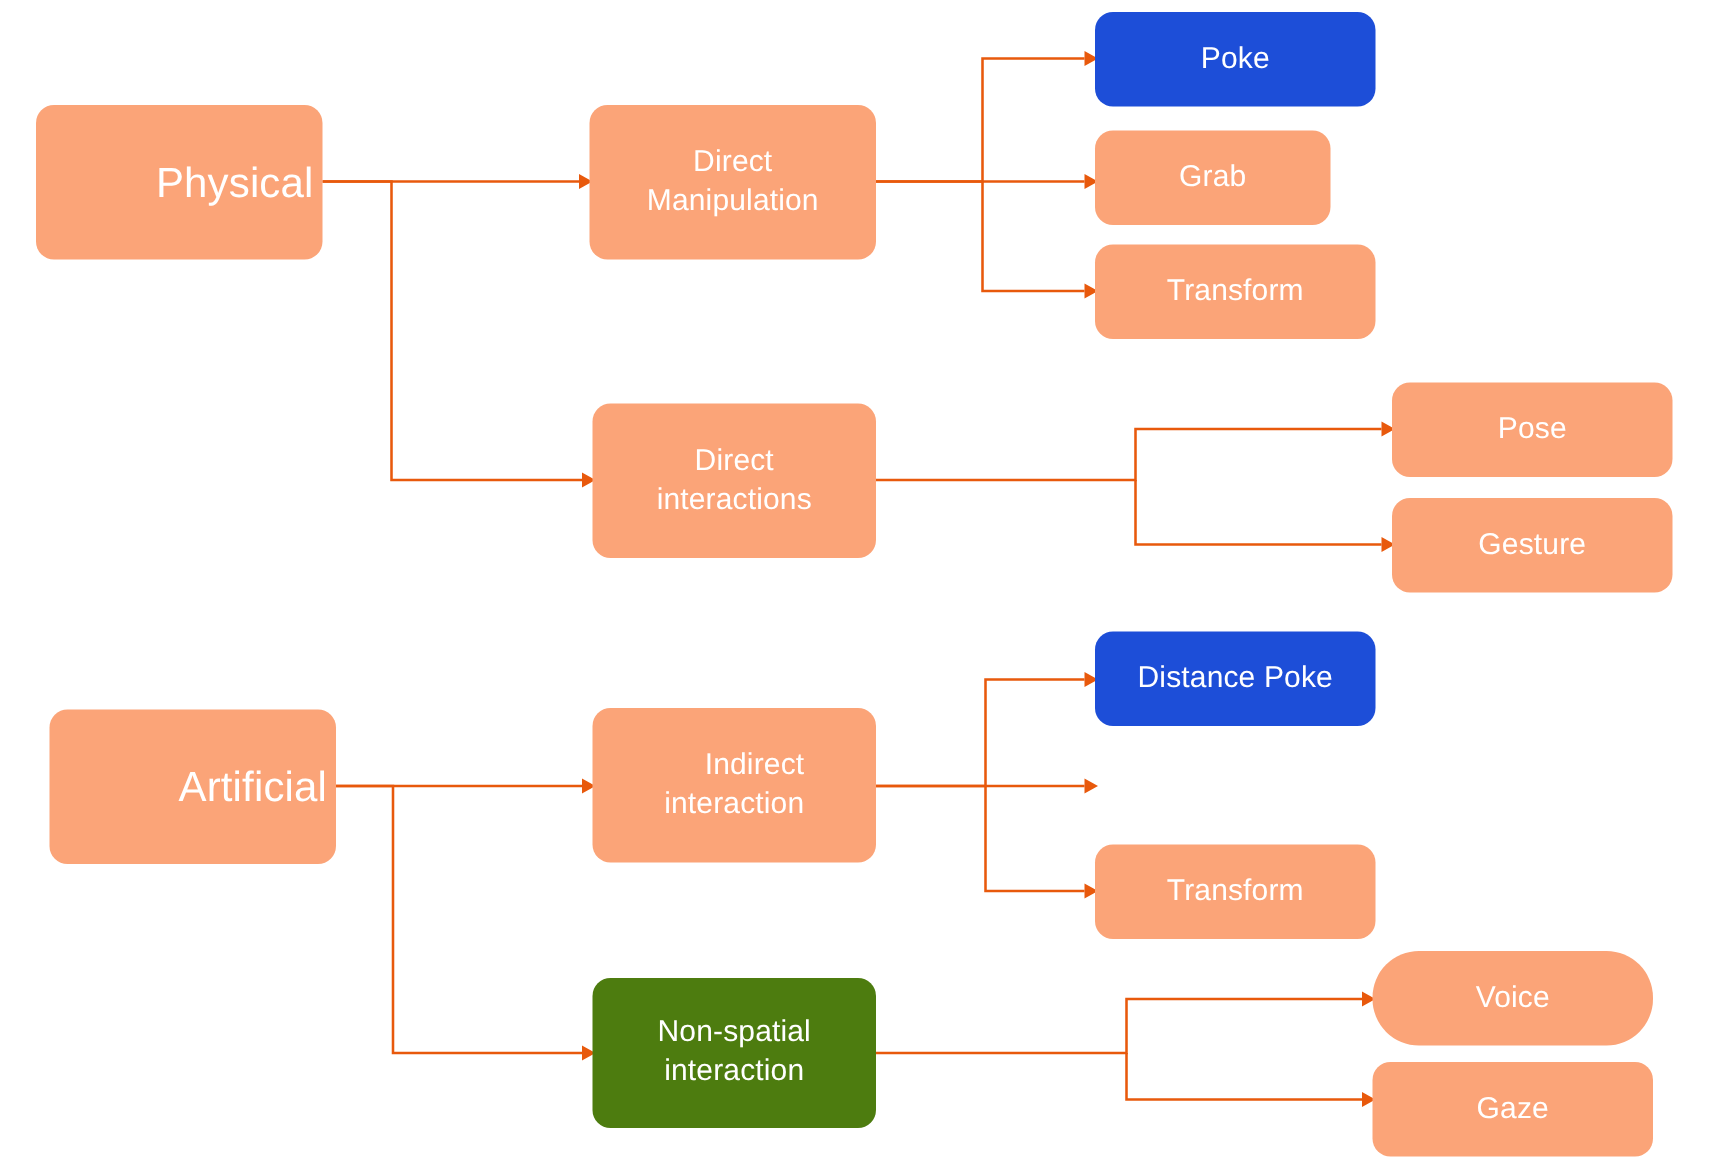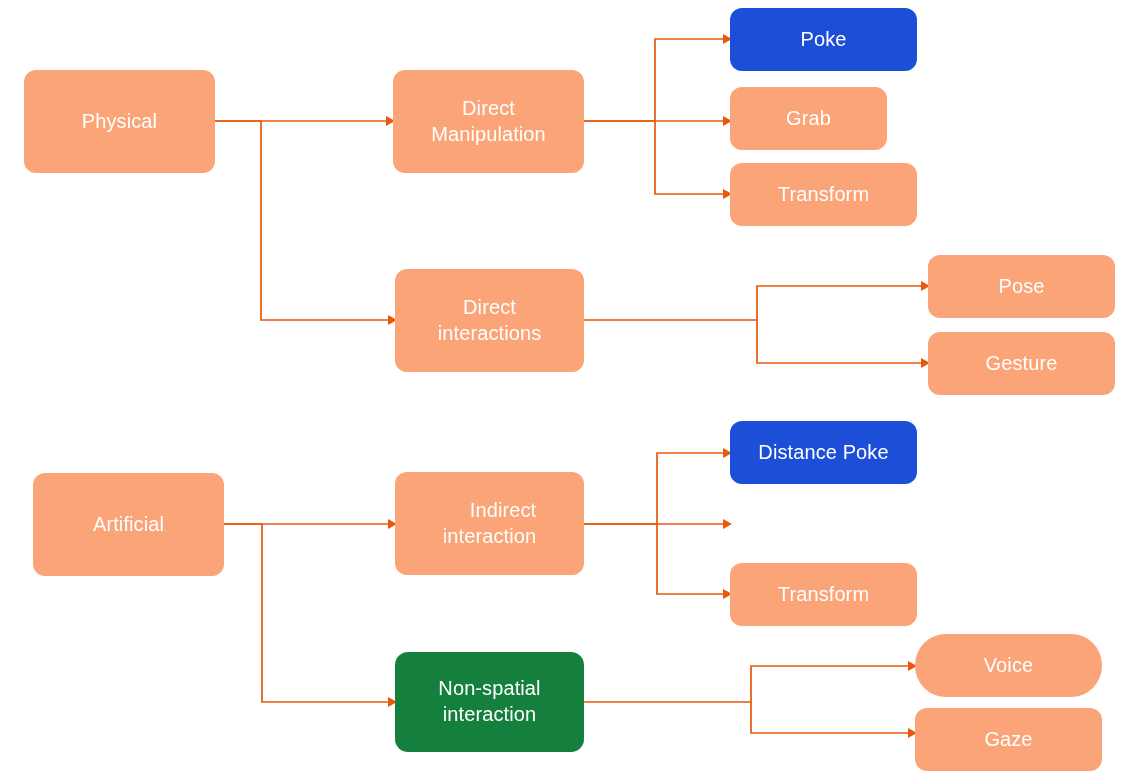--- a/index.html
+++ b/index.html
@@ -36,21 +36,21 @@
     justify-content: center;
     text-align: center;
     line-height: 1.28;
     font-size: 20px;
     font-weight: 400;
     letter-spacing: .1px;
     padding: 2px 6px;
     white-space: pre-line;
     user-select: none;
   }
-  .node.lvl1 { font-size: 20px; }
+  .node.lvl1 { font-size: 28px; justify-content: flex-end; }
   .node.lvl2 { font-size: 20px; }
   .node.lvl3 { font-size: 20px; }
 </style>
 </head>
 <body>
 
 <div id="canvas">
   <svg id="edges" viewBox="0 0 1142 778" xmlns="http://www.w3.org/2000/svg">
       <path d="M 215 121 L 386 121" fill="none" stroke="#E8590C" stroke-width="1.7"></path>
       <polygon points="386,116 395,121 386,126" fill="#E8590C"></polygon>
@@ -89,17 +89,17 @@
     <div class="node lvl3" style="left: 730px; top: 163px; width: 187px; height: 63px; background: rgb(251, 164, 120); color: rgb(255, 255, 255);"><span>Transform</span></div>
     <div class="node lvl2" style="left: 395px; top: 269px; width: 189px; height: 103px; background: rgb(251, 164, 120); color: rgb(255, 255, 255);"><span>Direct
 interactions</span></div>
     <div class="node lvl3" style="left: 928px; top: 255px; width: 187px; height: 63px; background: rgb(251, 164, 120); color: rgb(255, 255, 255);"><span>Pose</span></div>
     <div class="node lvl3" style="left: 928px; top: 332px; width: 187px; height: 63px; background: rgb(251, 164, 120); color: rgb(255, 255, 255); text-align: right;"><span>Gesture</span></div>
     <div class="node lvl1" style="left: 33px; top: 473px; width: 191px; height: 103px; background: rgb(251, 164, 120); color: rgb(255, 255, 255);"><span>Artificial</span></div>
     <div class="node lvl2" style="left: 395px; top: 472px; width: 189px; height: 103px; background: rgb(251, 164, 120); color: rgb(255, 255, 255); text-align: right;"><span>Indirect
 interaction</span></div>
     <div class="node lvl3" style="left: 730px; top: 421px; width: 187px; height: 63px; background: #1d4ed8; color: rgb(255, 255, 255);"><span>Distance Poke</span></div>
     <div class="node lvl3" style="left: 730px; top: 563px; width: 187px; height: 63px; background: rgb(251, 164, 120); color: rgb(255, 255, 255);"><span>Transform</span></div>
-    <div class="node lvl2" style="left: 395px; top: 652px; width: 189px; height: 100px; background: #15803d; color: rgb(255, 255, 255); border-radius: 13px;"><span>Non-spatial
+    <div class="node lvl2" style="left: 395px; top: 652px; width: 189px; height: 100px; background: #4d7c0f; color: rgb(255, 255, 255);"><span>Non-spatial
 interaction</span></div>
     <div class="node lvl3" style="left: 915px; top: 634px; width: 187px; height: 63px; background: rgb(251, 164, 120); color: rgb(255, 255, 255); border-radius: 31px;"><span>Voice</span></div>
     <div class="node lvl3" style="left: 915px; top: 708px; width: 187px; height: 63px; background: rgb(251, 164, 120); color: rgb(255, 255, 255);"><span>Gaze</span></div>
   </div>
 
 </body></html>

